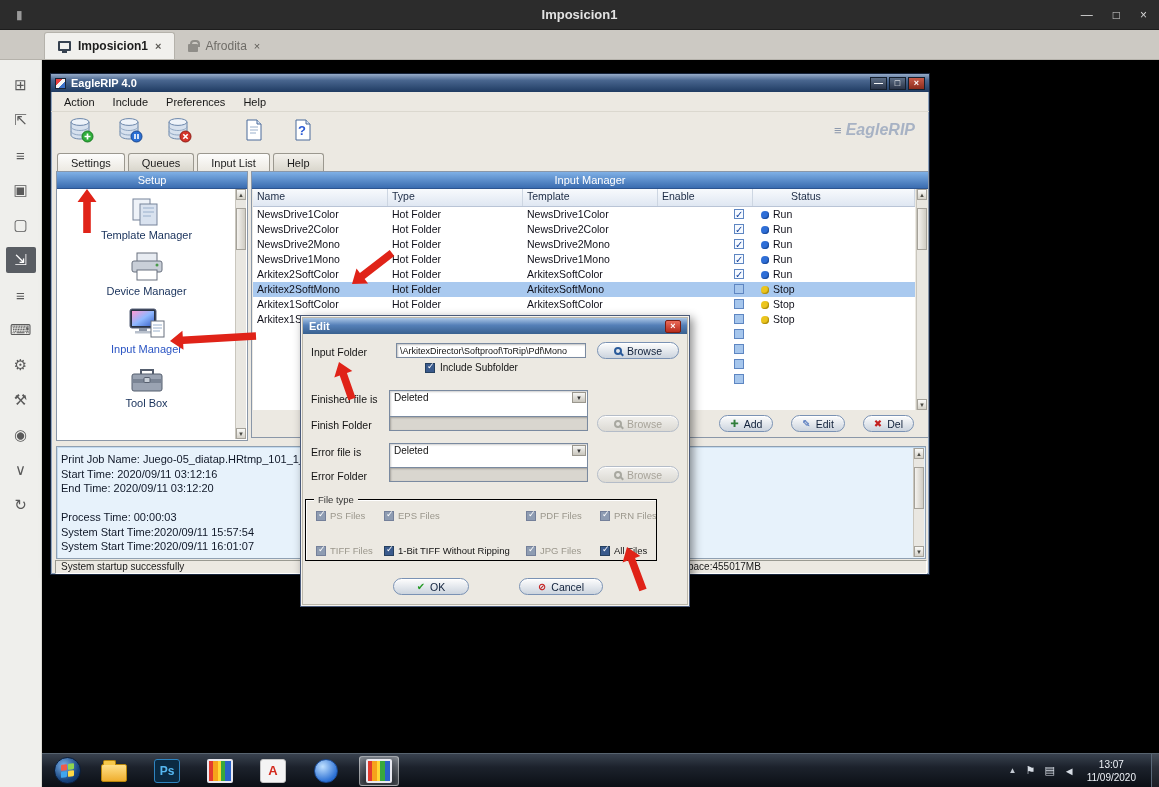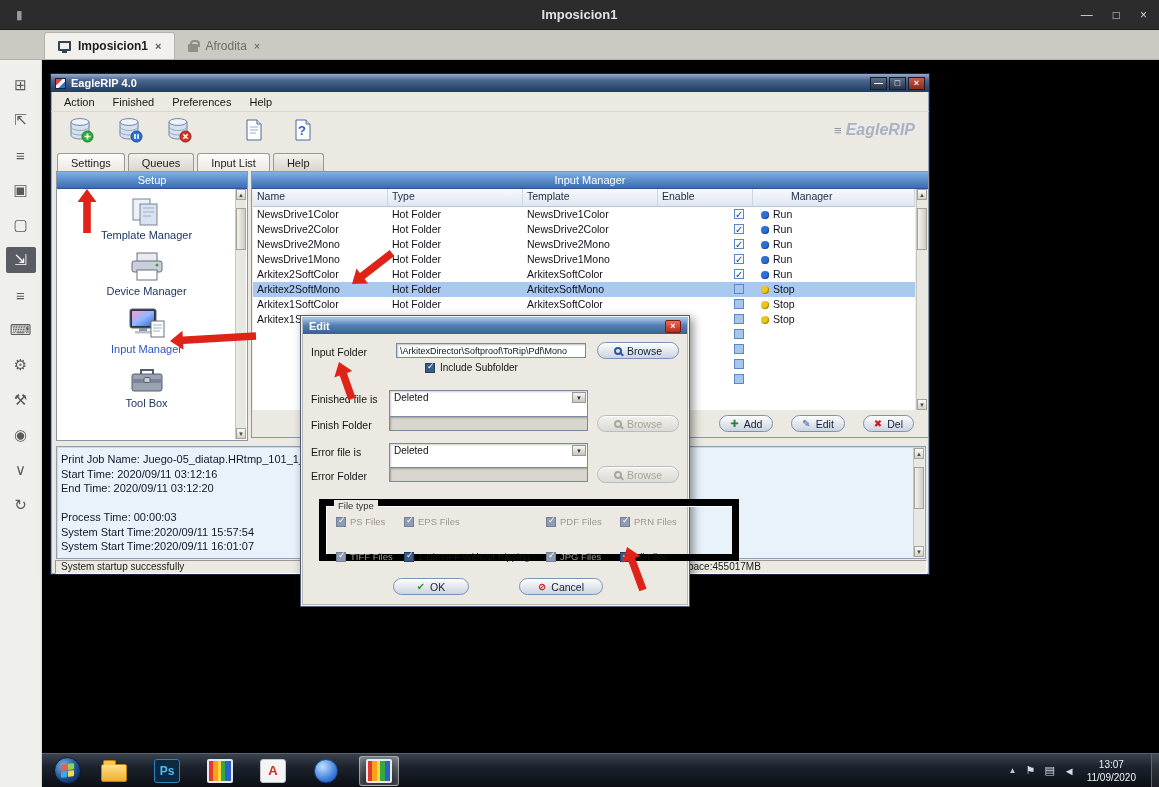--- a/index.html
+++ b/index.html
@@ -101,21 +101,21 @@
   .dcombo{position:absolute;height:33px;background:#fff;border:1px solid #7a8aa0;box-shadow:inset 1px 1px 2px rgba(0,0,0,.2);font-size:10px;color:#111;padding:1px 18px 1px 4px;line-height:12px}
   .dcombo .drop{position:absolute;right:1px;top:1px;width:14px;height:11px;background:linear-gradient(#f6f6f4,#c9c6bd);border:1px solid #9a978e;font-size:6px;line-height:10px;text-align:center;color:#333}
   .dbtn{position:absolute;width:82px}
   .browse-ico{width:8px;height:8px;border:2px solid #2a5a9a;border-radius:50%;position:relative;display:inline-block}
   .browse-ico::after{content:"";position:absolute;width:5px;height:2px;background:#2a5a9a;transform:rotate(45deg);right:-4px;bottom:-2px}
   .pill.disabled .browse-ico{border-color:#a8a8a0}
   .pill.disabled .browse-ico::after{background:#a8a8a0}
   .dcb{display:inline-block;width:10px;height:10px;background:#3a5a8c;border:1px solid #26405f;position:relative;flex:none}
   .dcb::after{content:"✓";position:absolute;left:1px;top:-3px;font-size:9px;color:#fff}
   .subfolder{position:absolute;left:124px;top:46px;display:flex;align-items:center;gap:5px;font-size:10px;color:#141414}
-  .ftgroup{position:absolute;left:18px;top:183px;width:420px;height:62px;border:7px solid #000000;box-shadow:inset 1px 1px 0 #fff}
+  .ftgroup{position:absolute;left:4px;top:183px;width:352px;height:62px;border:1px solid #000000;box-shadow:inset 1px 1px 0 #fff}
   .ftlegend{position:absolute;left:8px;top:-6px;background:#ece9e2;padding:0 4px;font-size:9.5px;color:#333}
   .ftgrid{display:grid;grid-template-columns:68px 142px 74px 1fr;row-gap:24px;padding:10px 0 0 10px}
   .ft-option{display:flex;align-items:center;gap:4px;font-size:9.5px;color:#141414;white-space:nowrap;overflow:hidden}
   .ft-option.disabled{color:#9b978c}
   .ft-option.disabled .dcb{background:#8e9cb2;border-color:#74809a}
   .dlg-ok{position:absolute;left:92px;top:262px;width:76px}
   .dlg-cancel{position:absolute;left:218px;top:262px;width:84px}
 
   
   .taskbar{position:absolute;left:0;top:693px;width:1117px;height:34px;background:linear-gradient(#39424f,#1c222c 40%,#0b0f15);border-top:1px solid #57636f;display:flex;align-items:center;gap:13px;padding-left:12px;z-index:20}
@@ -247,21 +247,21 @@
           <span class="rip-btn">—</span>
           <span class="rip-btn">□</span>
           <span class="rip-btn close">×</span>
         </div>
       </div>
 
       <div class="rip-menubar">
 
           <span class="menu-item">Action</span>
 
-          <span class="menu-item">Finished</span>
+          <span class="menu-item">Include</span>
 
           <span class="menu-item">Preferences</span>
 
           <span class="menu-item">Help</span>
 
       </div>
 
       <div class="rip-toolbar">
         <svg class="tool-ico" viewBox="0 0 27 26">
           <path d="M4 5 v13 c0 2.2 4.2 4 9 4 s9-1.8 9-4 V5" fill="#d7e1ee" stroke="#6b86aa"></path>
@@ -357,21 +357,21 @@
       </div>
 
       <div class="im-panel">
         <div class="panel-header">Input Manager</div>
         <div class="table">
           <div class="thead">
             <div class="th col-name">Name</div>
             <div class="th col-type">Type</div>
             <div class="th col-template">Template</div>
             <div class="th col-enable">Enable</div>
-            <div class="th col-status">Manager</div>
+            <div class="th col-status">Status</div>
           </div>
           <div class="tbody">
 
               <div class="tr">
                 <div class="td col-name">NewsDrive1Color</div>
                 <div class="td col-type">Hot Folder</div>
                 <div class="td col-template">NewsDrive1Color</div>
                 <div class="td col-enable">
                   <span class="cb checked"></span>
                 </div>

